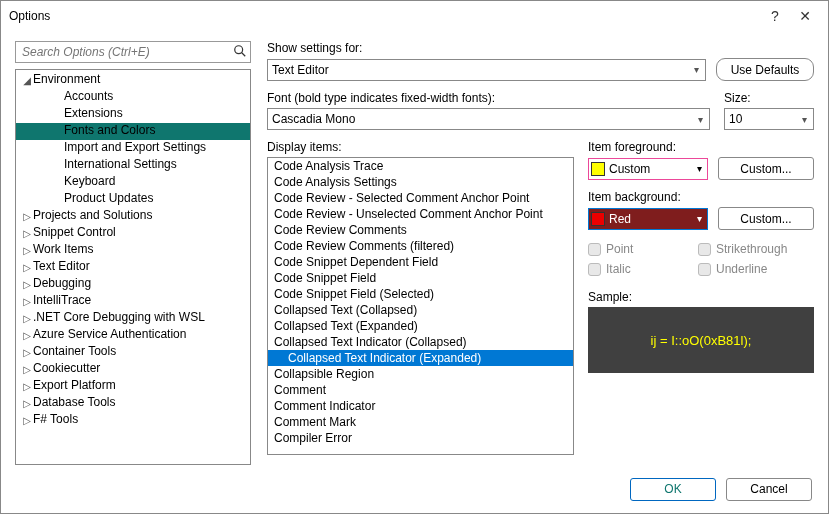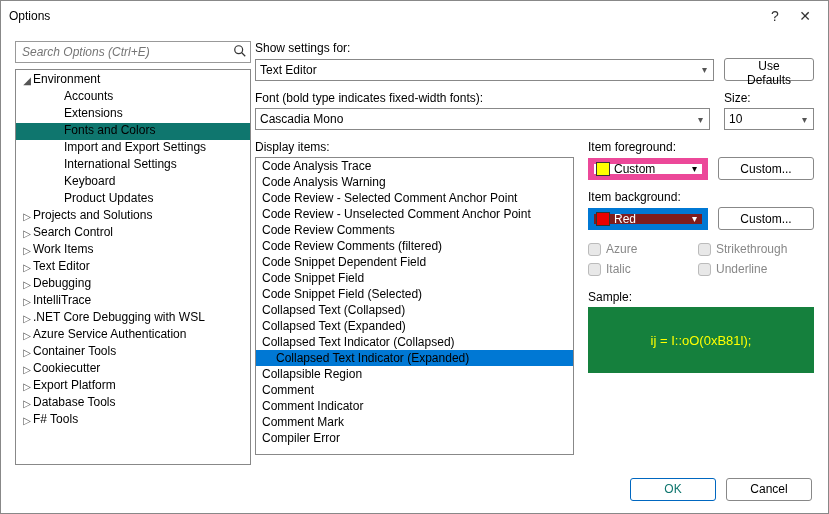--- a/index.html
+++ b/index.html
@@ -8,21 +8,21 @@
     width: 829px; height: 514px; border: 1px solid #888;
     display: flex; flex-direction: column; background: #fff;
     position: relative;
   }
   .titlebar {
     height: 30px; display: flex; align-items: center; padding: 0 8px;
   }
   .titlebar .title { font-size: 12px; flex: 1; }
   .titlebar .btn { width: 30px; text-align: center; font-size: 14px; color: #333; cursor: pointer; }
   .body {
-    flex: 1; display: flex; padding: 10px 14px 0 14px; gap: 4px;
+    flex: 1; display: flex; padding: 10px 14px 0 14px; gap: 16px;
     overflow: hidden;
   }
   .left {
     width: 236px; display: flex; flex-direction: column; gap: 6px;
   }
   .searchwrap {
     position: relative;
   }
   .search {
     width: 100%; height: 22px; border: 1px solid #999; font-size: 12px;
@@ -61,33 +61,33 @@
   .btn-std {
     height: 23px; border: 1px solid #888; background: #fff; font-size: 12px;
     padding: 0 10px; cursor: pointer; border-radius: 3px;
   }
   .btn-std.primary { border-color: #0067c0; color: #0f766e; }
   .display-list {
     flex:1; border: 1px solid #888; overflow-y: scroll; overflow-x: auto;
     font-size: 12px;
   }
   .display-list .item { padding: 0px 6px; height:16px; line-height:16px; white-space: nowrap; }
-  .display-list .item.selected { background: #0078d4; color: #000000; padding-left: 20px; }
+  .display-list .item.selected { background: #0078d4; color: #ffffff; padding-left: 20px; }
   .colorsel {
-    display:flex; align-items:center; height:22px; border:6px solid #ec4899;
+    display:flex; align-items:center; height:22px; border:1px solid #ec4899;
     width: 120px; padding: 1px 2px 1px 2px; gap:4px;
   }
   .colorsel.blue { background:#7f1d1d; color:#fff; border-color:#0078d4;}
   .swatch { width: 14px; height: 14px; border:1px solid #333; flex-shrink:0;}
   .colorsel .txt { flex:1; font-size:12px;}
   .colorsel .chev { font-size:10px; padding:0 3px;}
   .chk { display:flex; align-items:center; gap:5px; color:#888; width: 100px;}
   .chkbox { width:13px; height:13px; border:1px solid #bbb; border-radius:3px; background:#e8e8e8;}
   .sample-box {
-    background:#15803d; height:66px; display:flex; align-items:center;
+    background:#404040; height:66px; display:flex; align-items:center;
     justify-content:center; font-family: "Cascadia Mono","Consolas",monospace;
     font-size:13px; color:#ffff00;
   }
   .footer {
     height: 48px; display:flex; justify-content:flex-end; align-items:center;
     gap:10px; padding: 0 16px;
   }
   .footer .btn-std { width: 86px; }
   .bold { font-weight: normal; }
   
@@ -149,21 +149,21 @@
           <div class="tree-item child indent2">
             <span class="arrow"></span>
             <span class="label">Product Updates</span>
           </div>
           <div class="tree-item indent1">
             <span class="arrow">▷</span>
             <span class="label">Projects and Solutions</span>
           </div>
           <div class="tree-item indent1">
             <span class="arrow">▷</span>
-            <span class="label">Search Control</span>
+            <span class="label">Snippet Control</span>
           </div>
           <div class="tree-item indent1">
             <span class="arrow">▷</span>
             <span class="label">Work Items</span>
           </div>
           <div class="tree-item indent1">
             <span class="arrow">▷</span>
             <span class="label">Text Editor</span>
           </div>
           <div class="tree-item indent1">
@@ -205,21 +205,21 @@
         </div>
     </div>
 
     <div class="right">
       <div class="label">Show settings for:</div>
       <div class="row" style="margin-bottom:10px;">
         <div class="fakeselect" style="flex:1;">
           <span>Text Editor</span>
           <span class="chev">▾</span>
         </div>
-        <button class="btn-std" style="width:90px;">Use Defaults</button>
+        <button class="btn-std" style="width:98px;border-radius:9px;">Use Defaults</button>
       </div>
 
       <div class="row" style="gap:14px; align-items:flex-end; margin-bottom:10px;">
         <div style="flex:1;">
           <div class="label">Font (bold type indicates fixed-width fonts):</div>
           <div class="fakeselect" style="width:100%;">
             <span class="bold">Cascadia Mono</span>
             <span class="chev">▾</span>
           </div>
         </div>
@@ -230,21 +230,21 @@
             <span class="chev">▾</span>
           </div>
         </div>
       </div>
 
       <div class="row" style="flex:1; gap:14px; align-items:stretch; min-height:0;">
         <div style="flex:1; display:flex; flex-direction:column; min-height:0;">
           <div class="label">Display items:</div>
           <div class="display-list" id="display-list">
               <div class="item">Code Analysis Trace</div>
-              <div class="item">Code Analysis Warning</div>
+              <div class="item">Code Analysis Settings</div>
               <div class="item">Code Review - Selected Comment Anchor Point</div>
               <div class="item">Code Review - Unselected Comment Anchor Point</div>
               <div class="item">Code Review Comments</div>
               <div class="item">Code Review Comments (filtered)</div>
               <div class="item">Code Snippet Dependent Field</div>
               <div class="item">Code Snippet Field</div>
               <div class="item">Code Snippet Field (Selected)</div>
               <div class="item">Collapsed Text (Collapsed)</div>
               <div class="item">Collapsed Text (Expanded)</div>
               <div class="item">Collapsed Text Indicator (Collapsed)</div>
@@ -271,21 +271,21 @@
             <div class="colorsel blue">
               <span class="swatch" id="bg-swatch" style="background: rgb(236, 0, 0);"></span>
               <span class="txt">Red</span>
               <span class="chev" style="color:#fff;">▾</span>
             </div>
             <button class="btn-std" style="flex:1;">Custom...</button>
           </div>
           <div class="row" style="margin-bottom:6px;">
             <div class="chk">
                 <span class="chkbox"></span>
-                <span>Azure</span>
+                <span>Point</span>
               </div>
             <div class="chk">
                 <span class="chkbox"></span>
                 <span>Strikethrough</span>
               </div>
           </div>
           <div class="row" style="margin-bottom:14px;">
             <div class="chk">
                 <span class="chkbox"></span>
                 <span>Italic</span>

